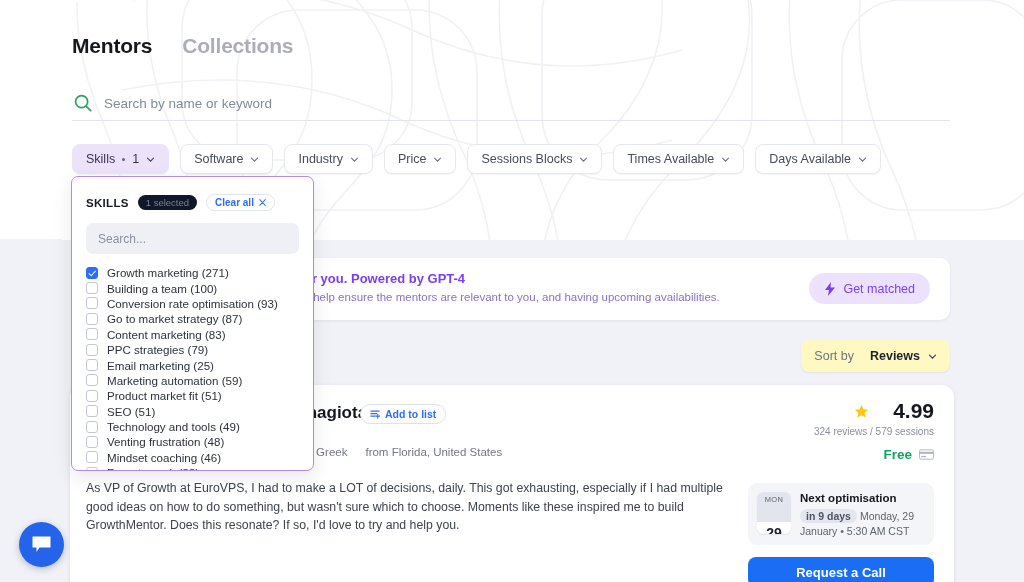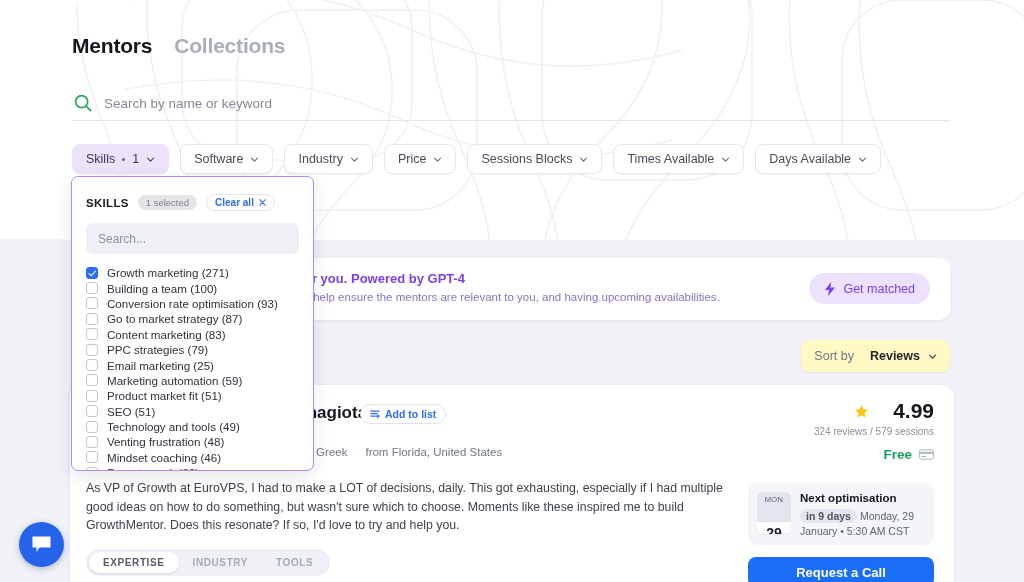--- a/index.html
+++ b/index.html
@@ -23,21 +23,21 @@
   .gutter-bottom {
     position: absolute; left: 0; top: 239px; width: 63px; height: 343px;
     background: #f1f2f7;
   }
   .body-bg {
     position: absolute; left: 62px; top: 239px; width: 962px; height: 343px;
     background: #f1f2f7;
   }
 
   
-  .tabs { position: absolute; left: 72px; top: 34px; display: flex; align-items: baseline; gap: 22px; }
+  .tabs { position: absolute; left: 72px; top: 34px; display: flex; align-items: baseline; gap: 30px; }
   .tab-main { font-size: 21px; font-weight: bold; color: #16181d; letter-spacing: -0.2px; }
   .tab-alt  { font-size: 21px; font-weight: bold; color: #a9aeb9; letter-spacing: -0.2px; }
 
   .searchrow { position: absolute; left: 72px; top: 83px; width: 878px; height: 40px; display: flex; align-items: center; }
   .search-ico { width: 22px; height: 22px; margin-right: 10px; flex: 0 0 auto; }
   .search-input {
     border: 0; outline: 0; background: transparent;
     font-family: "Liberation Sans", sans-serif;
     font-size: 13.5px; color: #6b7280; width: 600px;
   }
@@ -150,21 +150,21 @@
   }
 
   
   .dropdown {
     position: absolute; left: 71px; top: 176px; width: 243px; height: 295px;
     background: #ffffff; border: 1px solid #b48ae8; border-radius: 7px;
     overflow: hidden; box-shadow: 0 6px 18px rgba(30,20,60,.10);
   }
   .dd-head { display: flex; align-items: center; gap: 9px; padding: 17px 14px 0 14px; }
   .dd-title { font-size: 11.5px; font-weight: bold; color: #171a21; letter-spacing: .3px; }
-  .dd-sel { background: #e5e5e5; border-radius: 9px; padding: 2px 8px; font-size: 9.5px; color: #7b818f; }
+  .dd-sel { background: #0f172a; border-radius: 9px; padding: 2px 8px; font-size: 9.5px; color: #7b818f; }
   .dd-clear {
     border: 1px solid #dfe3ec; border-radius: 11px; padding: 2px 8px;
     display: flex; align-items: center; gap: 5px; font-size: 10px; font-weight: bold; color: #2f6df6;
   }
   .dd-search {
     margin: 12px 14px 0 14px; height: 31px; background: #eef0f5;
     border: 0; border-radius: 7px; padding: 0 12px; outline: 0;
     width: calc(100% - 28px);
     font-family: "Liberation Sans", sans-serif; font-size: 12px; color: #424854;
   }
@@ -352,25 +352,20 @@
       <span class="price-free">Free</span>
       <svg class="card-ico" viewBox="0 0 16 11">
         <rect x="0.5" y="0.5" width="15" height="10" rx="1.6" fill="none" stroke="#aeb4c0" stroke-width="1"></rect>
         <rect x="0.5" y="2.6" width="15" height="2.2" fill="#aeb4c0"></rect>
         <rect x="2.4" y="7" width="5" height="1.4" fill="#aeb4c0"></rect>
       </svg>
     </div>
 
     <div class="bio">As VP of Growth at EuroVPS, I had to make a LOT of decisions, daily. This got exhausting, especially if I had multiple good ideas on how to do something, but wasn't sure which to choose. Moments like these inspired me to build GrowthMentor. Does this resonate? If so, I'd love to try and help you.</div>
 
-    <div class="tabpills">
-      <div class="pill on">EXPERTISE</div>
-      <div class="pill">INDUSTRY</div>
-      <div class="pill">TOOLS</div>
-    </div>
 
     <div class="avail">
       <div class="avail-date">
         <div class="avail-dow">MON</div>
         <div class="avail-day">29</div>
       </div>
       <div class="avail-title">Next optimisation</div>
       <div class="avail-line">
         <span class="badge-days">in 9 days</span><span>Monday, 29 January • 5:30 AM CST</span>
       </div>

